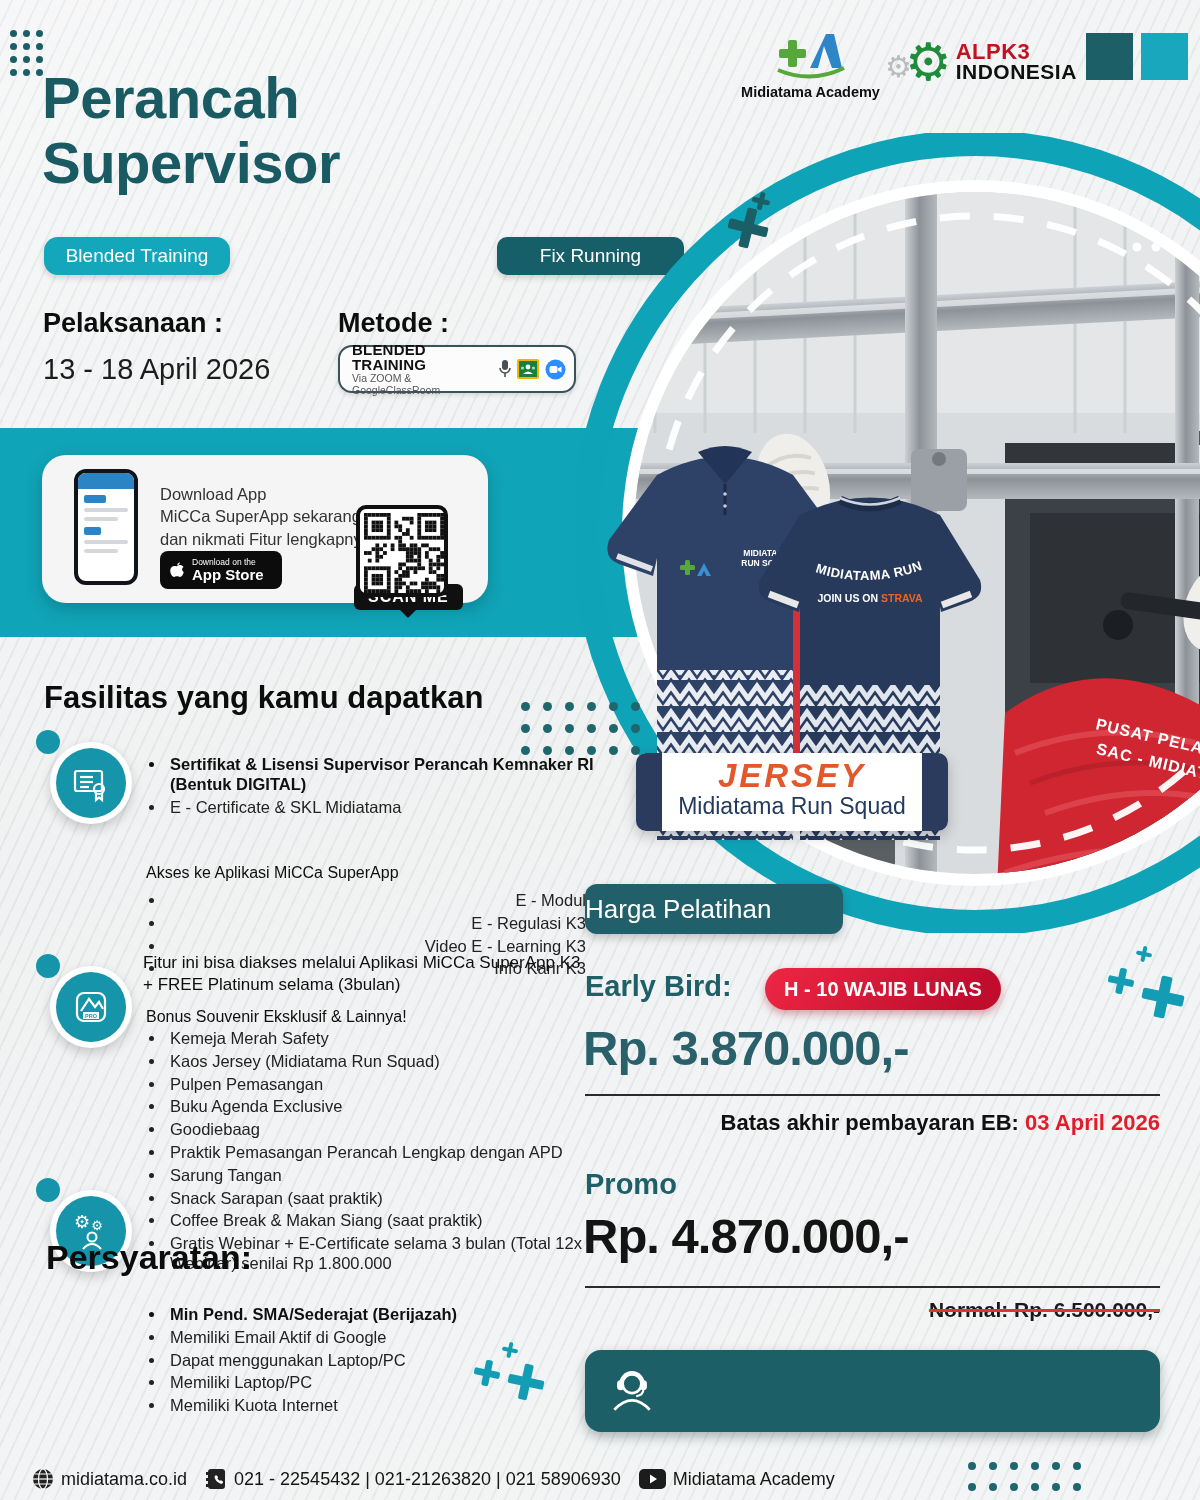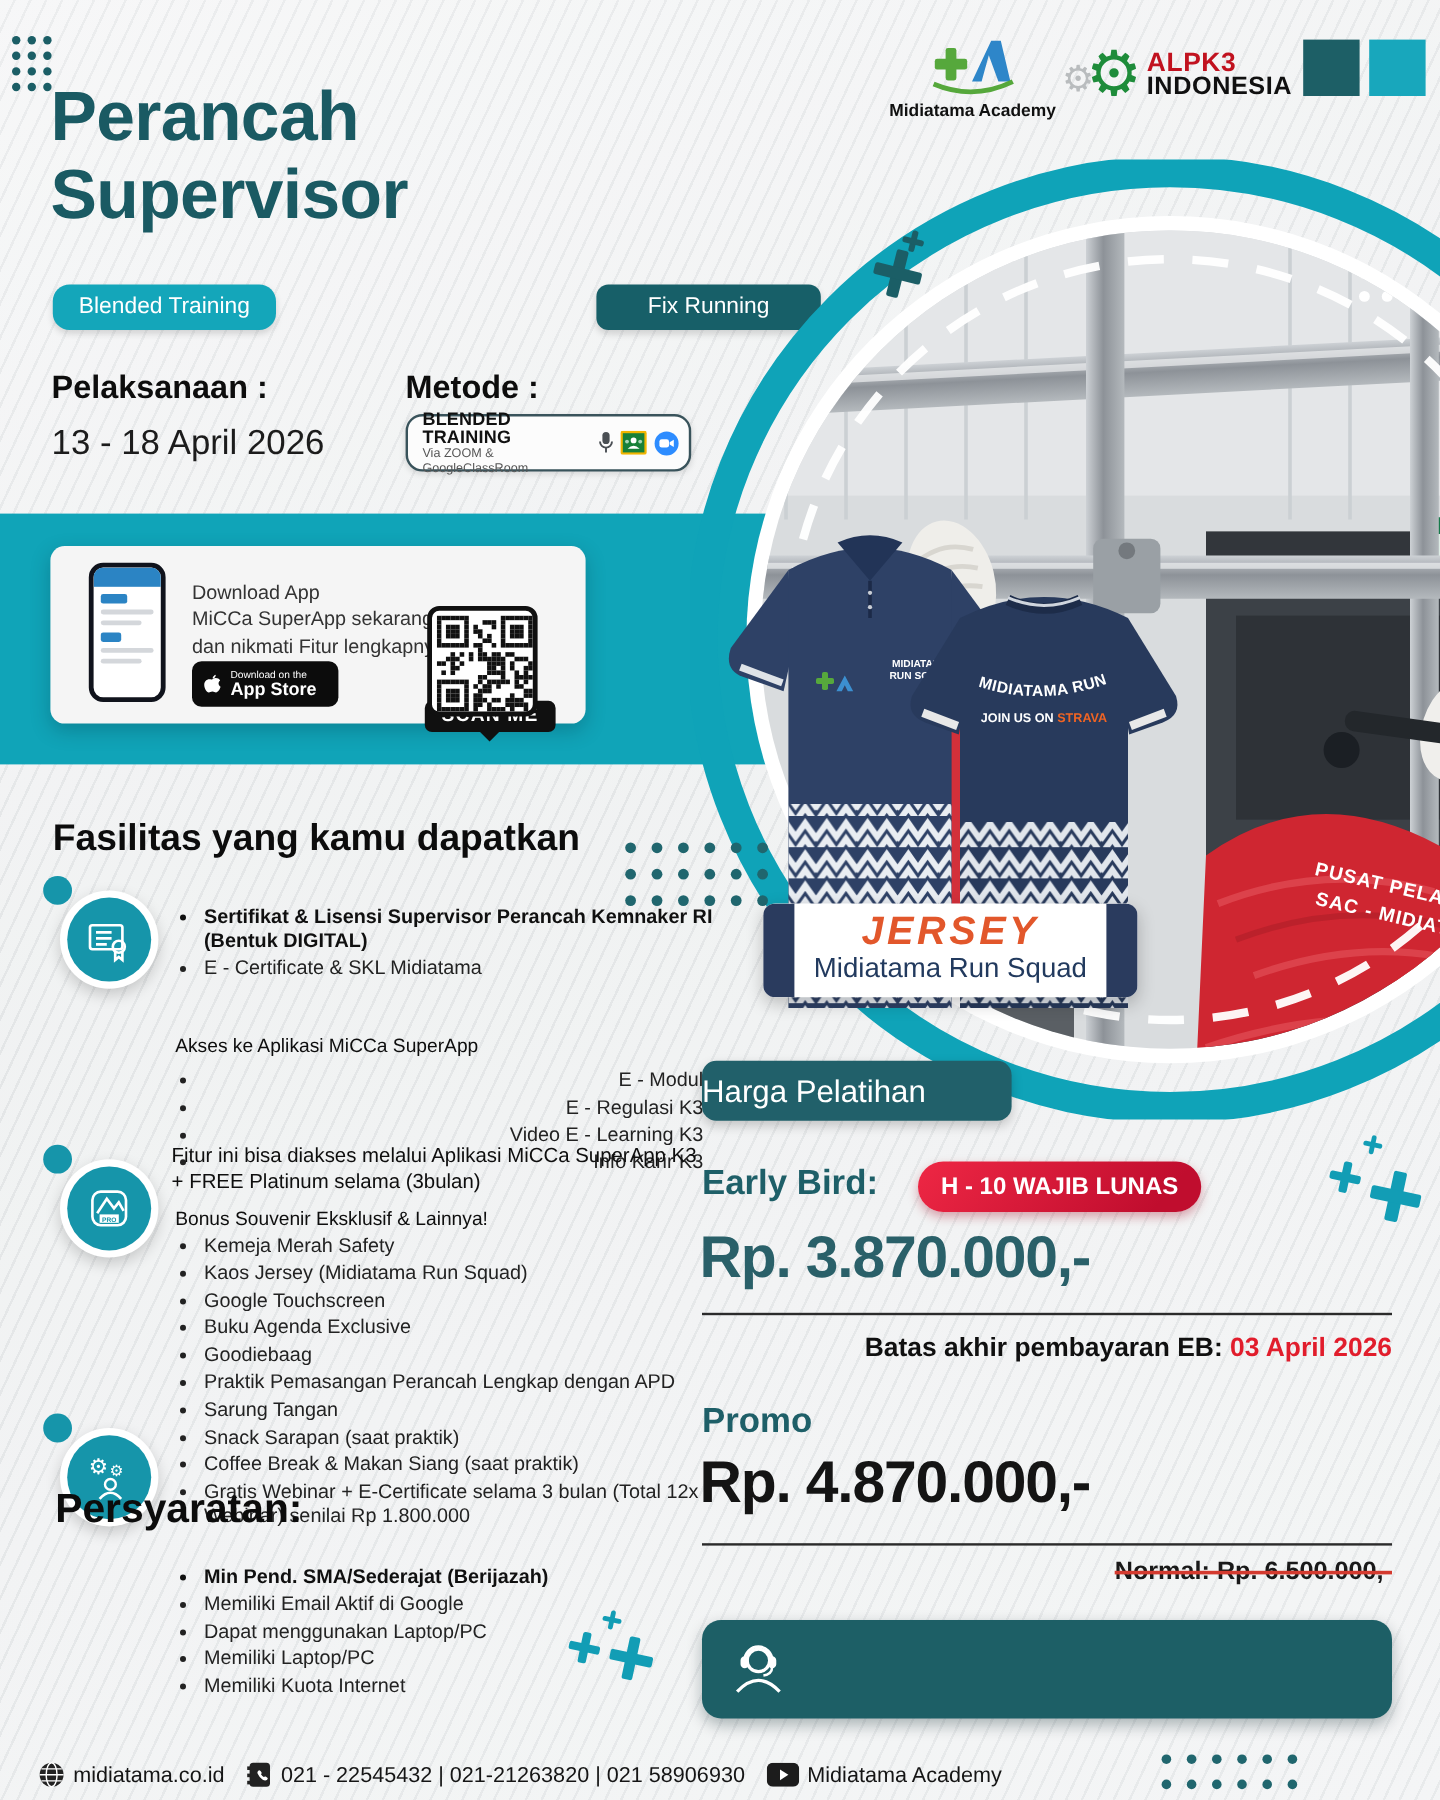--- a/index.html
+++ b/index.html
@@ -21,21 +21,21 @@
   .pill.dark{background:#175f68;color:#fff;border-radius:10px;box-shadow:0 3px 6px rgba(0,0,0,.15);}
   .seclabel{font-size:27px;font-weight:800;color:#0d0d0d;}
   .bigval{font-size:29px;color:#1c1c1c;}
   
   .metbadge{width:238px;height:48px;background:#fcfcfc;border:2px solid #39535b;border-radius:14px;
     display:flex;align-items:center;gap:6px;padding:4px 8px 4px 12px;box-shadow:0 2px 5px rgba(0,0,0,.12);}
   .metbadge .t1{font-size:15px;font-weight:800;color:#111;line-height:1.05;letter-spacing:.2px;}
   .metbadge .t2{font-size:10.5px;color:#555;line-height:1.1;}
   
   .band{background:#10a4b8;}
-  .appcard{background:#f5f5f5;border-radius:12px;box-shadow:0 6px 16px rgba(0,40,50,.25);}
+  .appcard{background:#f5f5f5;border-radius:24px;box-shadow:0 6px 16px rgba(0,40,50,.25);}
   .phone{width:64px;height:116px;border:4px solid #10131c;border-radius:12px;background:#fff;overflow:hidden;position:relative;}
   .phone .ph-head{height:16px;background:#2b84c4;}
   .phone .ph-line{height:4px;background:#d4d7db;margin:5px 6px 0 6px;border-radius:2px;}
   .phone .ph-line.short{width:60%;}
   .phone .ph-chip{height:8px;background:#2b84c4;margin:6px 6px 0 6px;border-radius:2px;width:40%;}
   .appstore{width:122px;height:38px;background:#0c0c0c;border-radius:8px;color:#fff;display:flex;align-items:center;gap:7px;padding:0 9px;}
   .appstore .small{font-size:8.5px;line-height:1.05;}
   .appstore .big{font-size:15px;font-weight:700;line-height:1.05;}
   .scantag{background:#101010;color:#fff;font-weight:800;font-size:16px;letter-spacing:1px;
     padding:4px 14px;border-radius:6px;position:relative;display:inline-block;}
@@ -657,21 +657,21 @@
         <text x="12" y="18" text-anchor="middle" font-size="18" fill="#fff">⚙</text>
         <text x="27" y="20" text-anchor="middle" font-size="13" fill="#fff">⚙</text>
         <circle cx="22" cy="27" r="4.5" stroke="#fff" stroke-width="2" fill="none"></circle>
         <path d="M13,39 Q22,29 31,39" stroke="#fff" stroke-width="2.2" fill="none"></path>
       </svg>
     </span>
   </div>
   <ul class="blist abs" style="left:146px;top:1026px;width:470px;">
       <li>Kemeja Merah Safety</li>
       <li>Kaos Jersey (Midiatama Run Squad)</li>
-      <li>Google Touchscreen</li>
+      <li>Pulpen Pemasangan</li>
       <li>Buku Agenda Exclusive</li>
       <li>Goodiebaag</li>
       <li>Praktik Pemasangan Perancah Lengkap dengan APD</li>
       <li>Sarung Tangan</li>
       <li>Snack Sarapan (saat praktik)</li>
       <li>Coffee Break &amp; Makan Siang (saat praktik)</li>
       <li>Gratis Webinar + E-Certificate selama 3 bulan (Total 12x Webinar) senilai Rp 1.800.000</li>
     </ul>
 
   <div class="abs" style="left:46px;top:1238px;font-size:34px;font-weight:800;color:#0c0c0c;">Persyaratan:</div>

